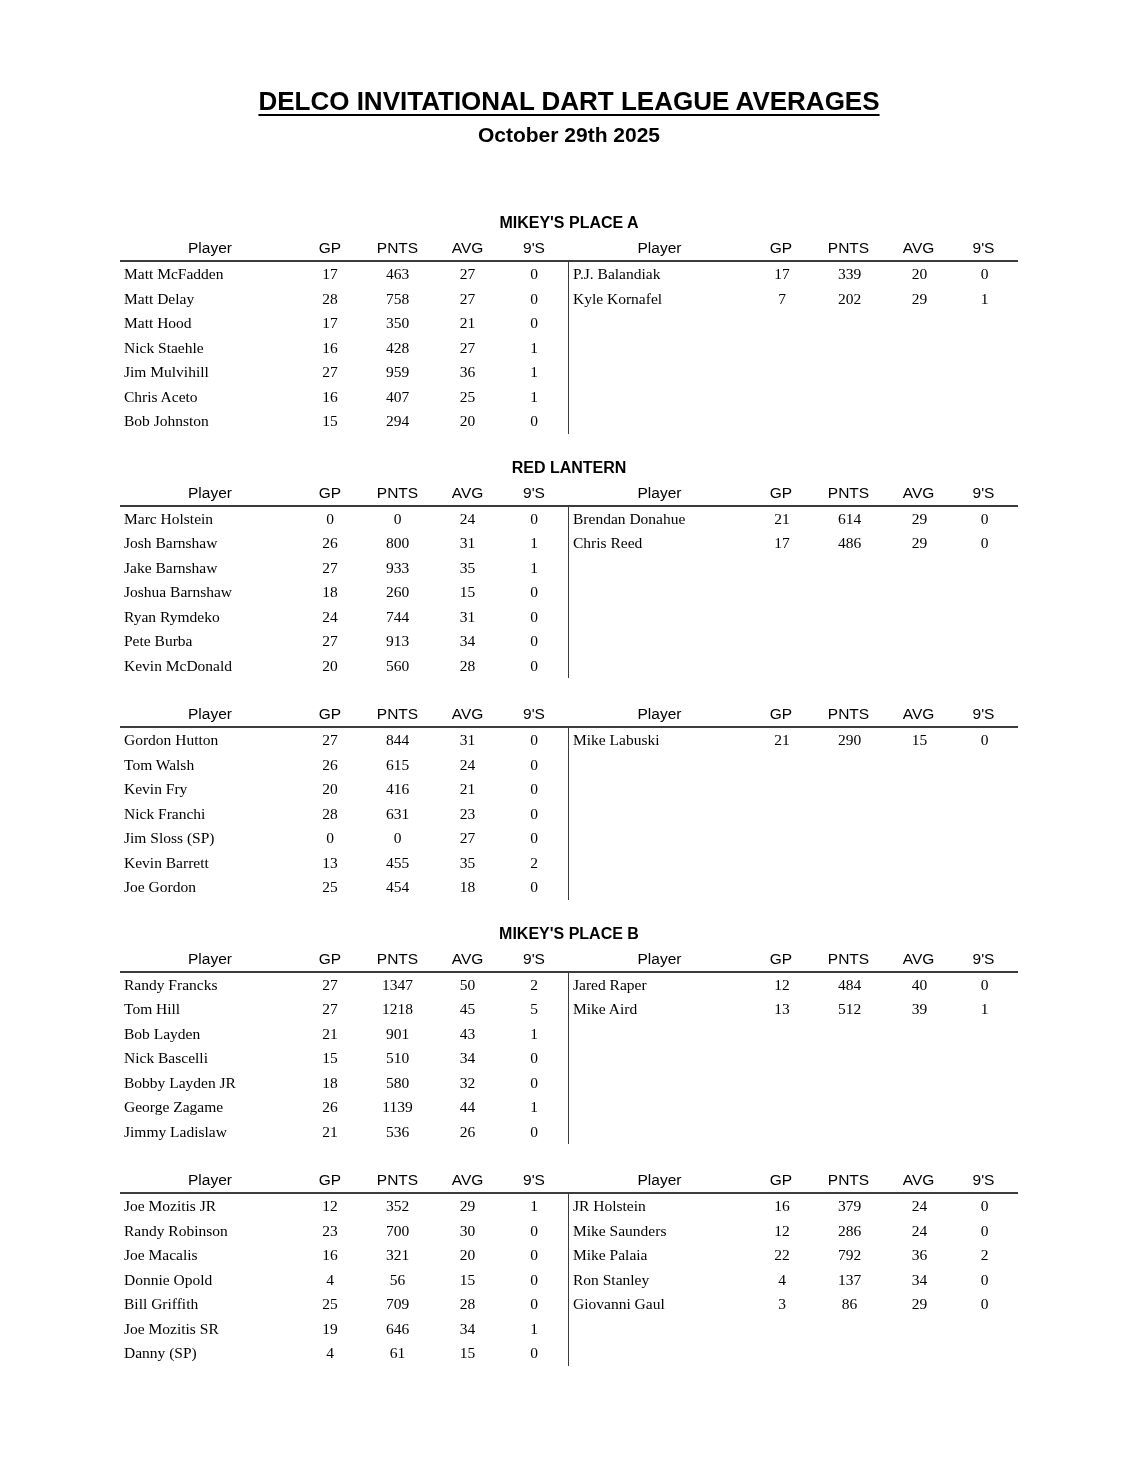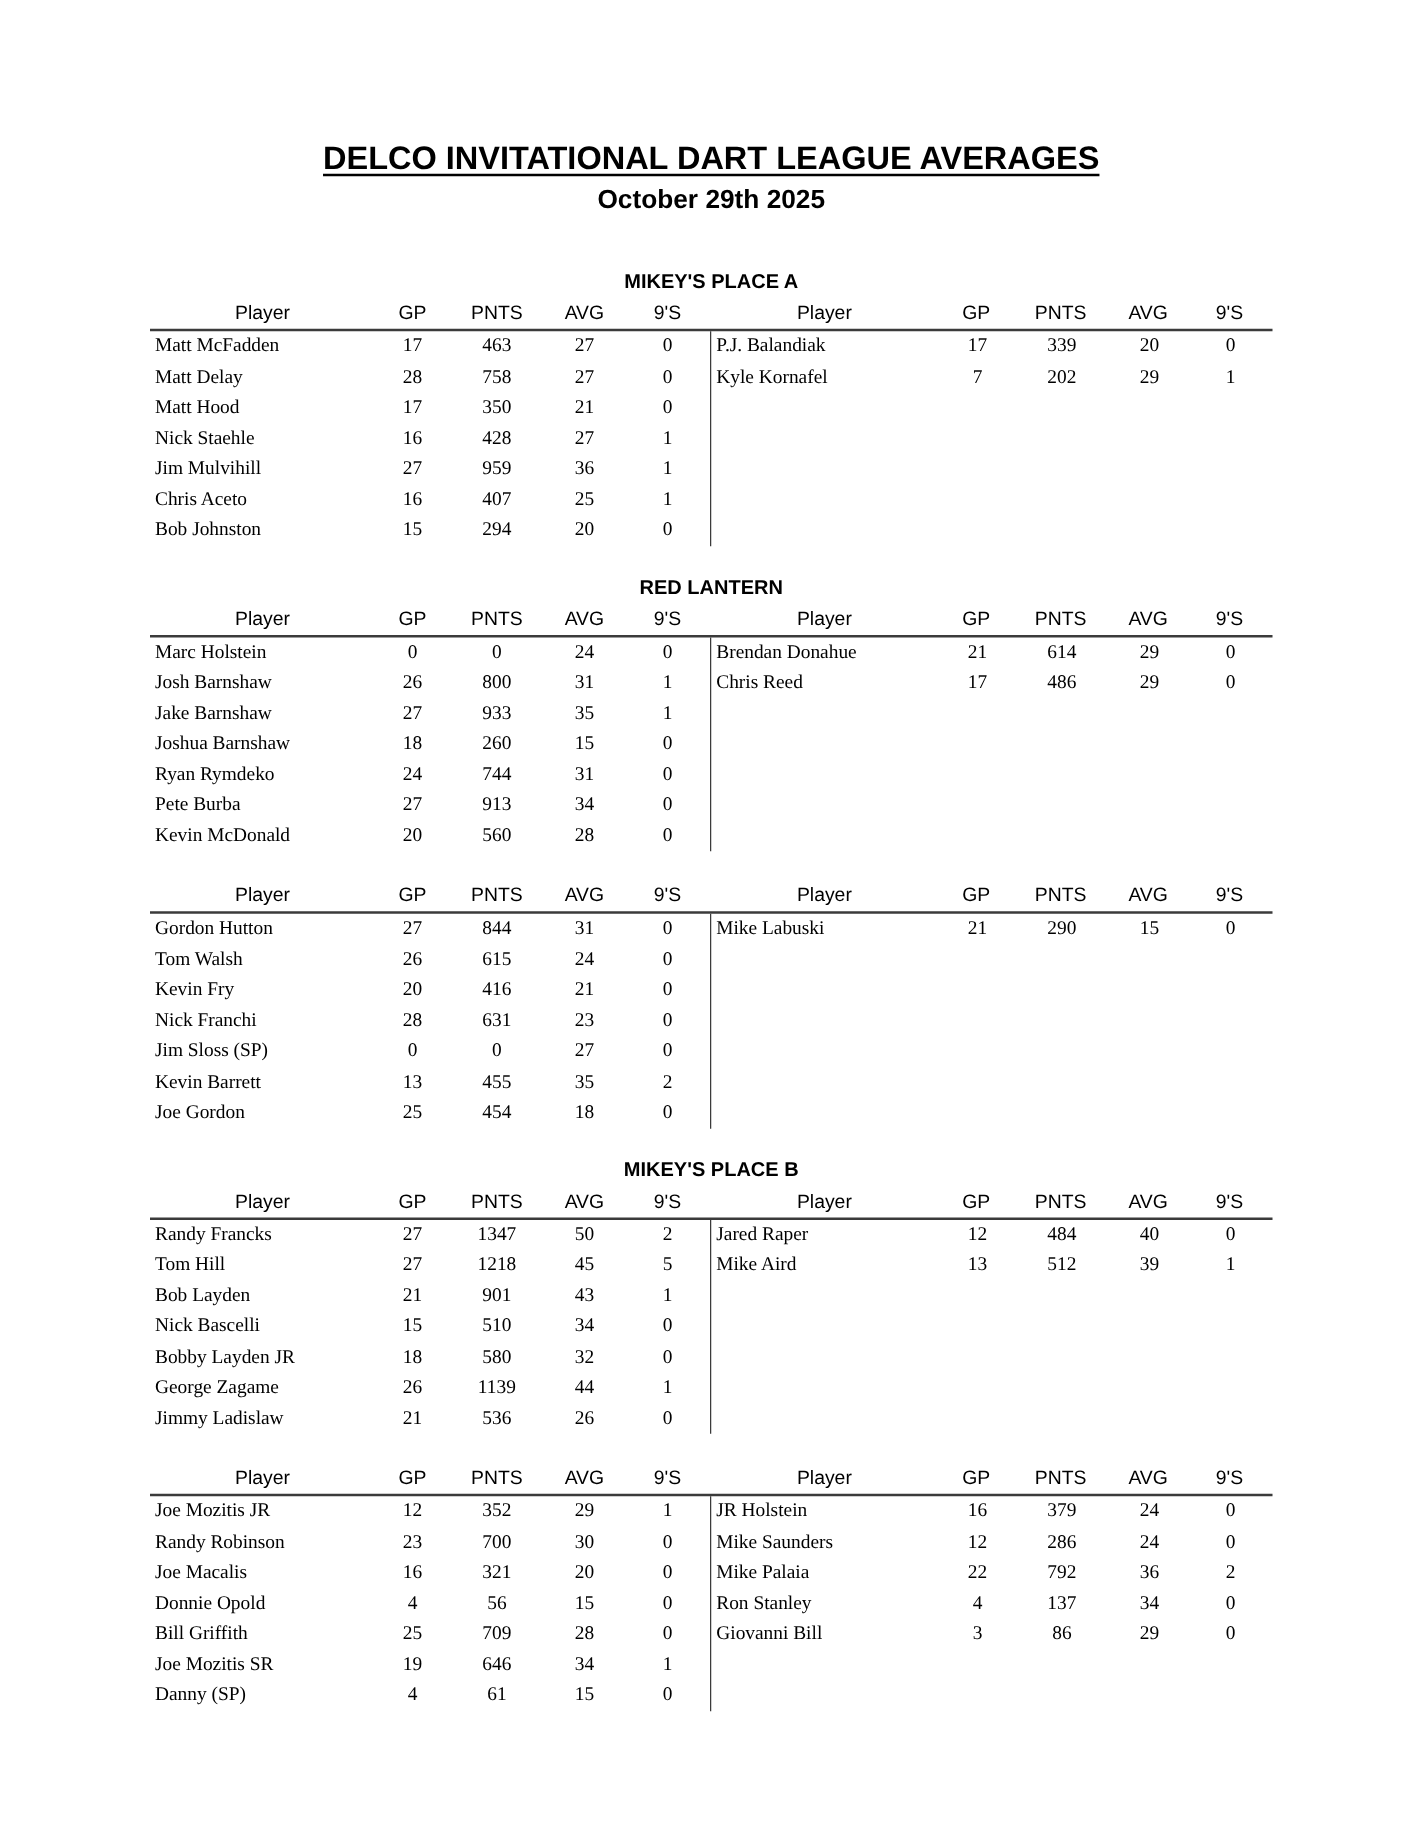--- a/index.html
+++ b/index.html
@@ -3,40 +3,40 @@
 <meta charset="utf-8">
 <style>
   * { box-sizing: border-box; }
   html, body {
     margin: 0; padding: 0;
     background: #ffffff;
     color: #000000;
     font-family: "Liberation Sans", sans-serif;
   }
   body { width: 1138px; height: 1474px; overflow: hidden; }
-  .page { padding-top: 111px; }
+  .page { padding-top: 86px; }
 
   .page-title {
     margin: 0;
     text-align: center;
     font-size: 26px;
     font-weight: bold;
     text-decoration: underline;
     text-decoration-thickness: 2px;
     text-underline-offset: 4px;
     letter-spacing: 0px;
   }
   .page-date {
     margin-top: 6px;
     text-align: center;
     font-size: 21px;
     font-weight: bold;
   }
 
-  .sections { margin-top: 44px; }
+  .sections { margin-top: 66px; }
 
   .league-section { width: 898px; margin: 0 auto 24px auto; }
   .section-title {
     margin: 0 0 4px 0;
     text-align: center;
     font-size: 16px;
     font-weight: bold;
     line-height: 19px;
   }
 
@@ -248,19 +248,19 @@
               <div class="drow"><div class="cell col-player">Donnie Opold</div><div class="cell col-gp">4</div><div class="cell col-pnts">56</div><div class="cell col-avg">15</div><div class="cell col-nines">0</div></div>
               <div class="drow"><div class="cell col-player">Bill Griffith</div><div class="cell col-gp">25</div><div class="cell col-pnts">709</div><div class="cell col-avg">28</div><div class="cell col-nines">0</div></div>
               <div class="drow"><div class="cell col-player">Joe Mozitis SR</div><div class="cell col-gp">19</div><div class="cell col-pnts">646</div><div class="cell col-avg">34</div><div class="cell col-nines">1</div></div>
               <div class="drow"><div class="cell col-player">Danny (SP)</div><div class="cell col-gp">4</div><div class="cell col-pnts">61</div><div class="cell col-avg">15</div><div class="cell col-nines">0</div></div>
             </div>
         <div class="half right body-half">
               <div class="drow"><div class="cell col-player">JR Holstein</div><div class="cell col-gp">16</div><div class="cell col-pnts">379</div><div class="cell col-avg">24</div><div class="cell col-nines">0</div></div>
               <div class="drow"><div class="cell col-player">Mike Saunders</div><div class="cell col-gp">12</div><div class="cell col-pnts">286</div><div class="cell col-avg">24</div><div class="cell col-nines">0</div></div>
               <div class="drow"><div class="cell col-player">Mike Palaia</div><div class="cell col-gp">22</div><div class="cell col-pnts">792</div><div class="cell col-avg">36</div><div class="cell col-nines">2</div></div>
               <div class="drow"><div class="cell col-player">Ron Stanley</div><div class="cell col-gp">4</div><div class="cell col-pnts">137</div><div class="cell col-avg">34</div><div class="cell col-nines">0</div></div>
-              <div class="drow"><div class="cell col-player">Giovanni Bill</div><div class="cell col-gp">3</div><div class="cell col-pnts">86</div><div class="cell col-avg">29</div><div class="cell col-nines">0</div></div>
+              <div class="drow"><div class="cell col-player">Giovanni Gaul</div><div class="cell col-gp">3</div><div class="cell col-pnts">86</div><div class="cell col-avg">29</div><div class="cell col-nines">0</div></div>
             </div>
       </div>
     </div>
   </section>
 </div>
 </div>
 
 </body></html>

